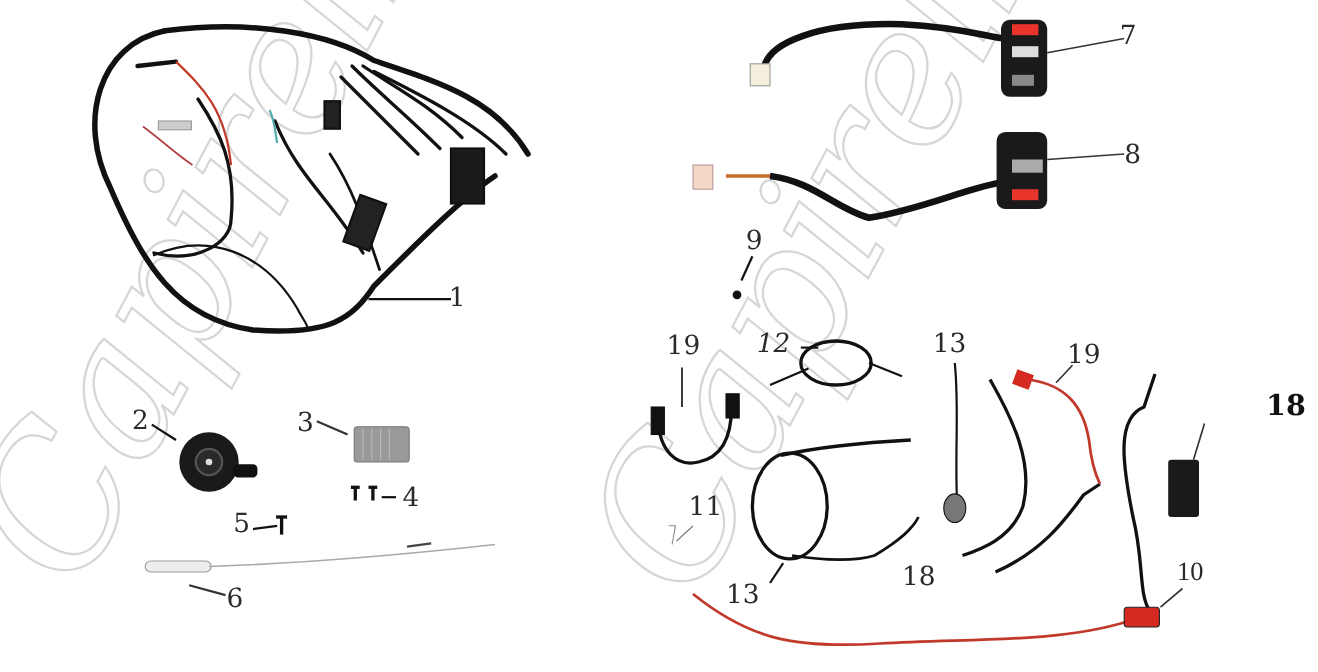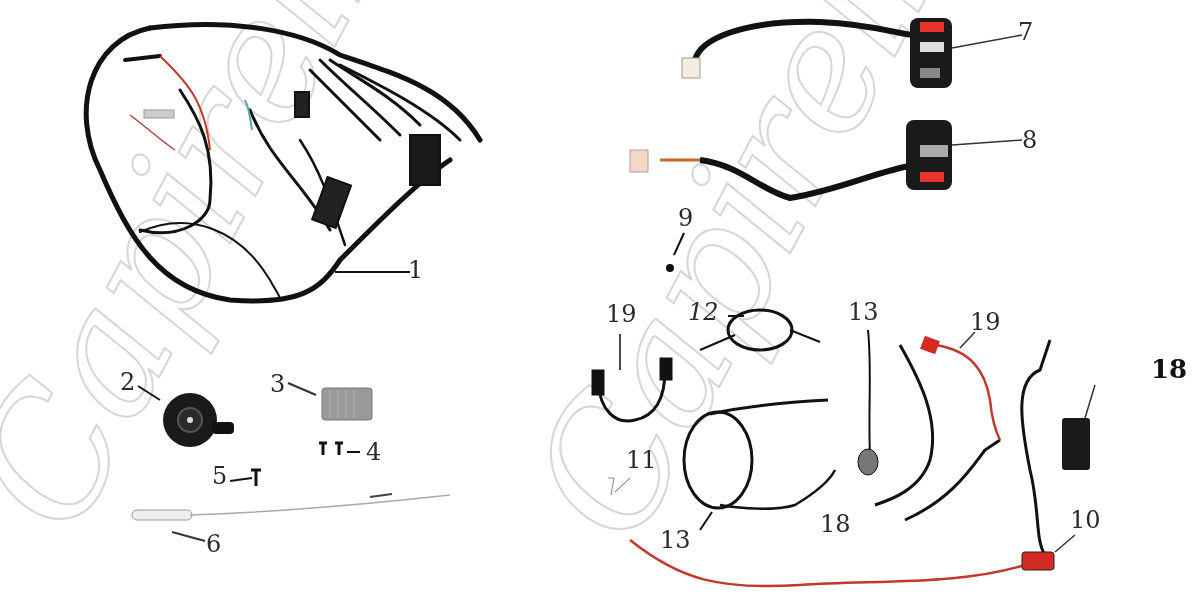--- a/index.html
+++ b/index.html
@@ -160,21 +160,21 @@
 
   <span class="label" style="left:408px; top:258px;">1</span>
   <span class="label" style="left:120px; top:370px;">2</span>
   <span class="label" style="left:270px; top:372px;">3</span>
   <span class="label" style="left:366px; top:440px;">4</span>
   <span class="label" style="left:212px; top:464px;">5</span>
   <span class="label" style="left:206px; top:532px;">6</span>
   <span class="label" style="left:1018px; top:20px;">7</span>
   <span class="label" style="left:1022px; top:128px;">8</span>
   <span class="label" style="left:678px; top:206px;">9</span>
-  <span class="label" style="left:1070px; top:508px;">10</span>
+  <span class="label" style="left:1070px; top:508px;font-family:Liberation Serif, serif;">10</span>
   <span class="label" style="left:660px; top:528px;">13</span>
   <span class="label" style="left:688px; top:300px;font-style:italic;">12</span>
   <span class="label" style="left:848px; top:300px;">13</span>
   <span class="label" style="left:970px; top:310px;">19</span>
   <span class="label" style="left:820px; top:512px;">18</span>
   <span class="label" style="left:626px; top:448px;">11</span>
   <span class="label" style="left:606px; top:302px;">19</span>
   <span class="label bold" style="left:1109px; top:356px;margin-left:42px;">18</span>
 
 </div>

